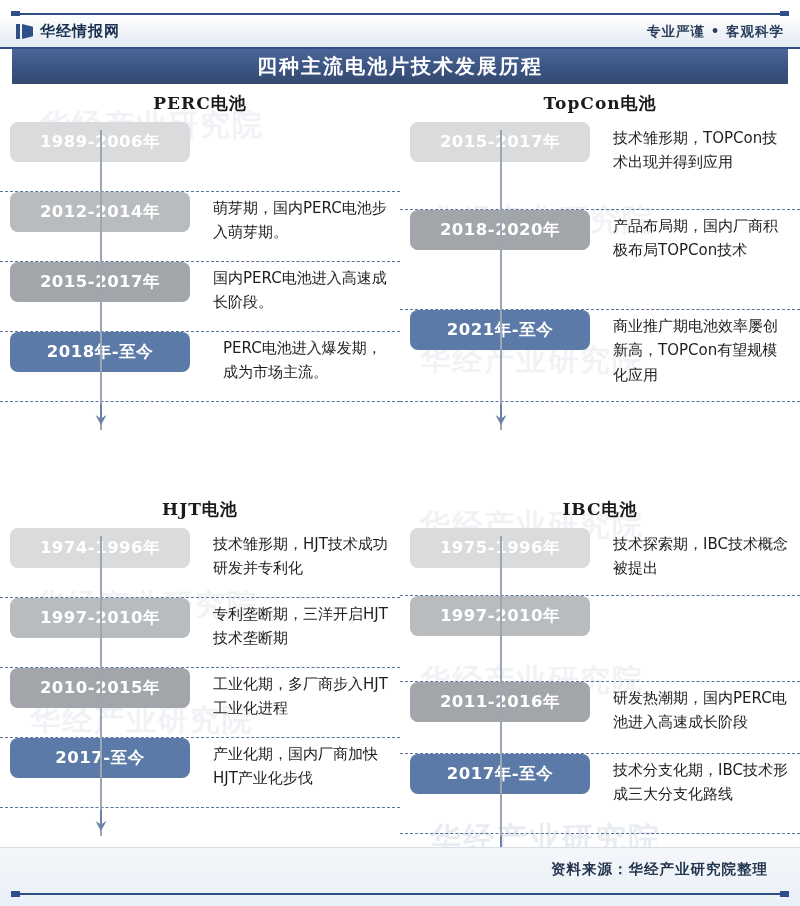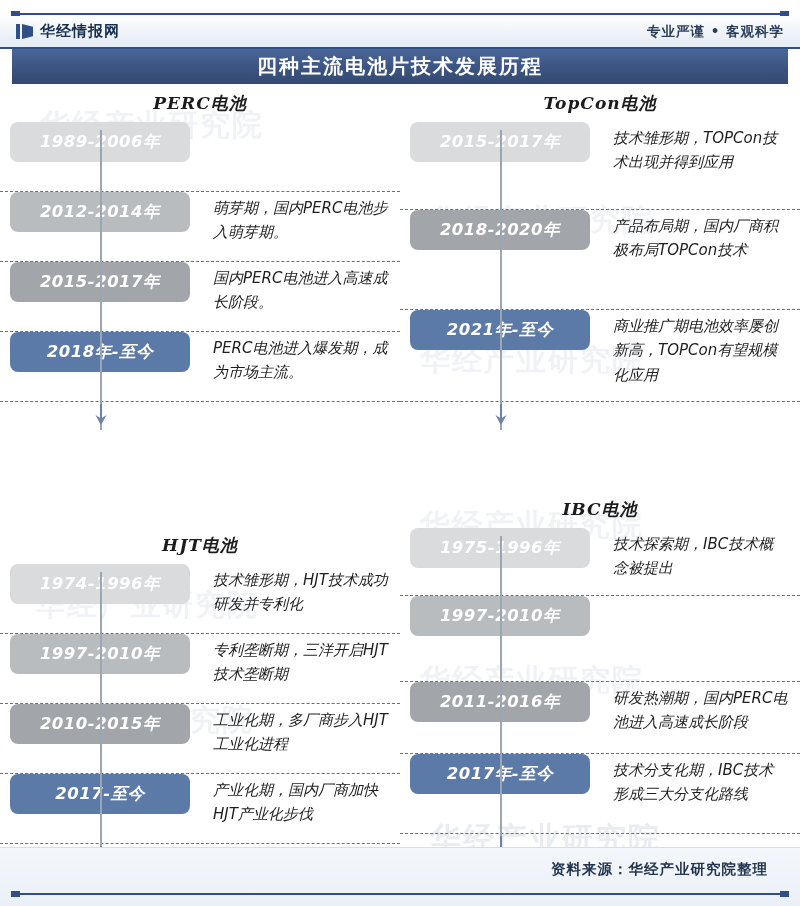--- a/index.html
+++ b/index.html
@@ -61,26 +61,26 @@
     position:absolute;left:12px;right:12px;top:49px;height:35px;
     background:linear-gradient(180deg,#4a6597 0%,#3b5482 55%,#34496f 100%);
     display:flex;align-items:center;justify-content:center;z-index:3;
   }
   .titleband .t{
     color:#ffffff;font-size:20px;font-weight:700;letter-spacing:2px;
   }
 
   
   .grid{
-    position:absolute;left:0;top:88px;width:800px;height:760px;z-index:2;font-style:italic;
+    position:absolute;left:0;top:88px;width:800px;height:760px;z-index:2;
   }
   .quad{position:absolute;width:400px;}
   .q-tl{left:0;top:0;}
   .q-tr{left:400px;top:0;}
-  .q-bl{left:0;top:406px;margin-top:36px;}
+  .q-bl{left:0;top:406px;}
   .q-br{left:400px;top:406px;}
 
   .qtitle{
     text-align:center;font-size:17px;font-weight:700;color:#1b1b1b;
     letter-spacing:1px;height:30px;line-height:30px;
     font-family:"DejaVu Serif","Liberation Serif",serif;
   }
 
   .rows{position:relative;margin-top:4px;}
 
@@ -198,21 +198,21 @@
         <div class="desc">萌芽期，国内PERC电池步入萌芽期。</div>
       </div>
 
       <div class="row" style="min-height:70px;">
         <div class="pillwrap">
           <div class="pill p3">2015-2017年</div>
         </div>
         <div class="desc">国内PERC电池进入高速成长阶段。</div>
       </div>
 
-      <div class="row" style="min-height:70px;">
+      <div class="row" style="min-height:70px;gap:10px;">
         <div class="pillwrap">
           <div class="pill p4">2018年-至今</div>
         </div>
         <div class="desc">PERC电池进入爆发期，成为市场主流。</div>
       </div>
 
       <div class="tail">
         <svg class="arrow" viewBox="0 0 16 22" style="top:2px;">
           <path d="M8 0 L8 14" stroke="#6b82a8" stroke-width="2" fill="none"></path>
           <path d="M8 21 L2.5 11 L8 14.5 L13.5 11 Z" fill="#6b82a8"></path>

